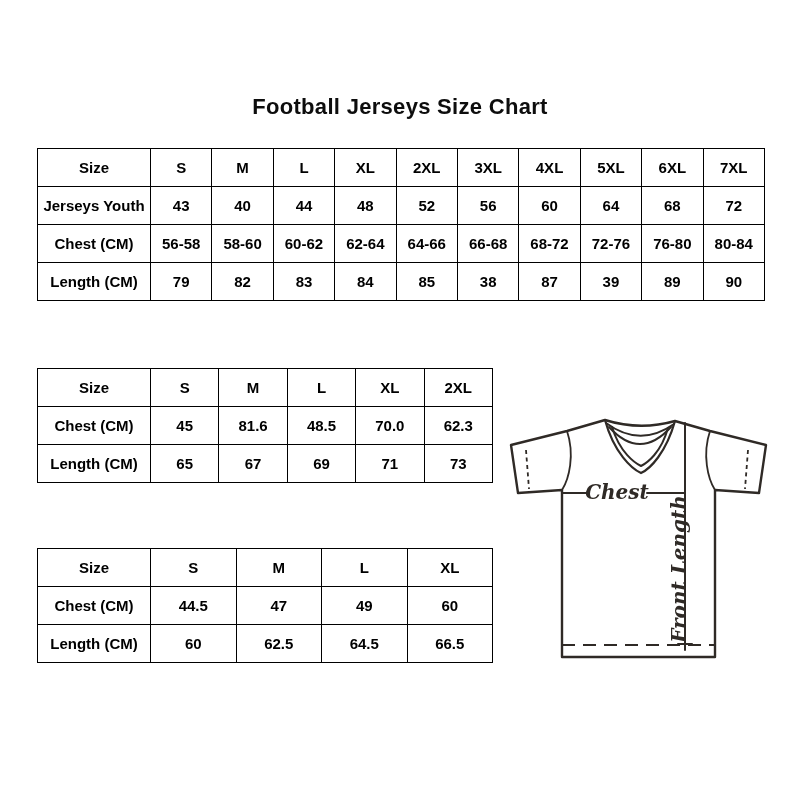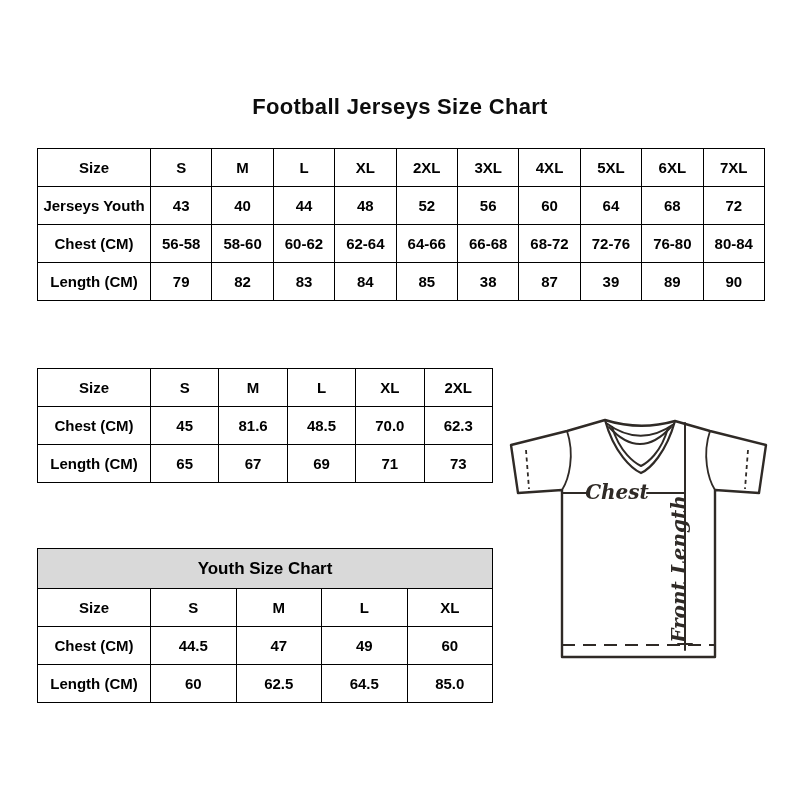--- a/index.html
+++ b/index.html
@@ -179,42 +179,39 @@
       <table>
         <colgroup>
           <col class="label-col">
           <col>
           <col>
           <col>
           <col>
         </colgroup>
         <tbody>
           <tr>
-            <td colspan="5" class="table-title">Youth Size Chart</td>
-          </tr>
-          <tr>
             <th>Size</th>
             <th>S</th>
             <th>M</th>
             <th>L</th>
             <th>XL</th>
           </tr>
           <tr>
             <th>Chest (CM)</th>
             <td>44.5</td>
             <td>47</td>
             <td>49</td>
             <td>60</td>
           </tr>
           <tr>
             <th>Length (CM)</th>
             <td>60</td>
             <td>62.5</td>
             <td>64.5</td>
-            <td>85.0</td>
+            <td>66.5</td>
           </tr>
         </tbody>
       </table>
     </div>
 
   <svg class="jersey-diagram" width="285" height="300" viewBox="0 0 285 300">
 
     <path class="jersey-stroke" stroke-width="2.4" stroke-linejoin="round" d="M110,27 L72,38 L16,52 L23,100 L67,97 L67,264 L220,264 L220,97 L264,100 L271,52 L215,38 L180,28 Q145,38 110,27 Z"></path>
 
     <path class="jersey-stroke" stroke-width="2" stroke-linecap="round" d="M111,30 Q145,55 179,31"></path>

